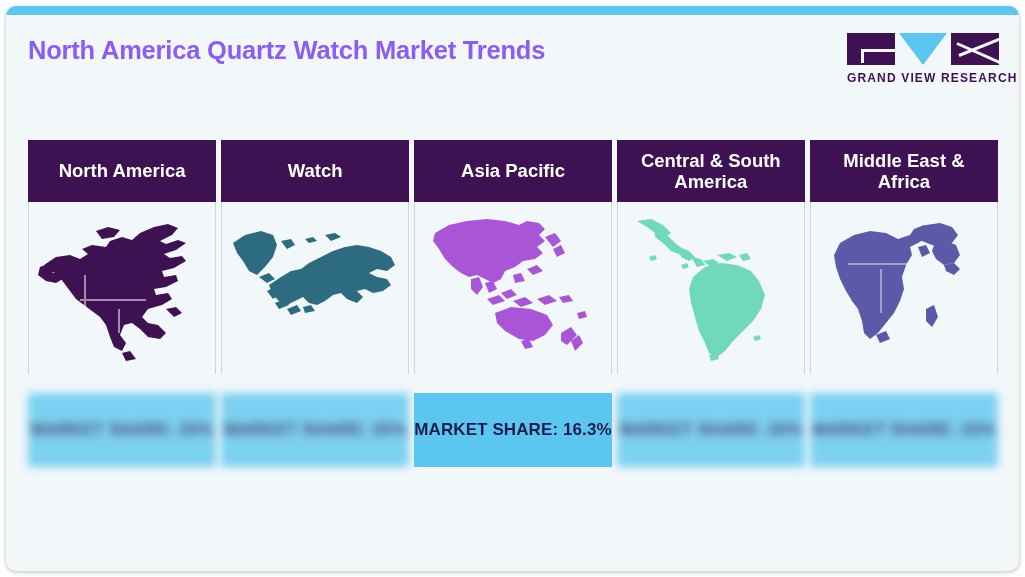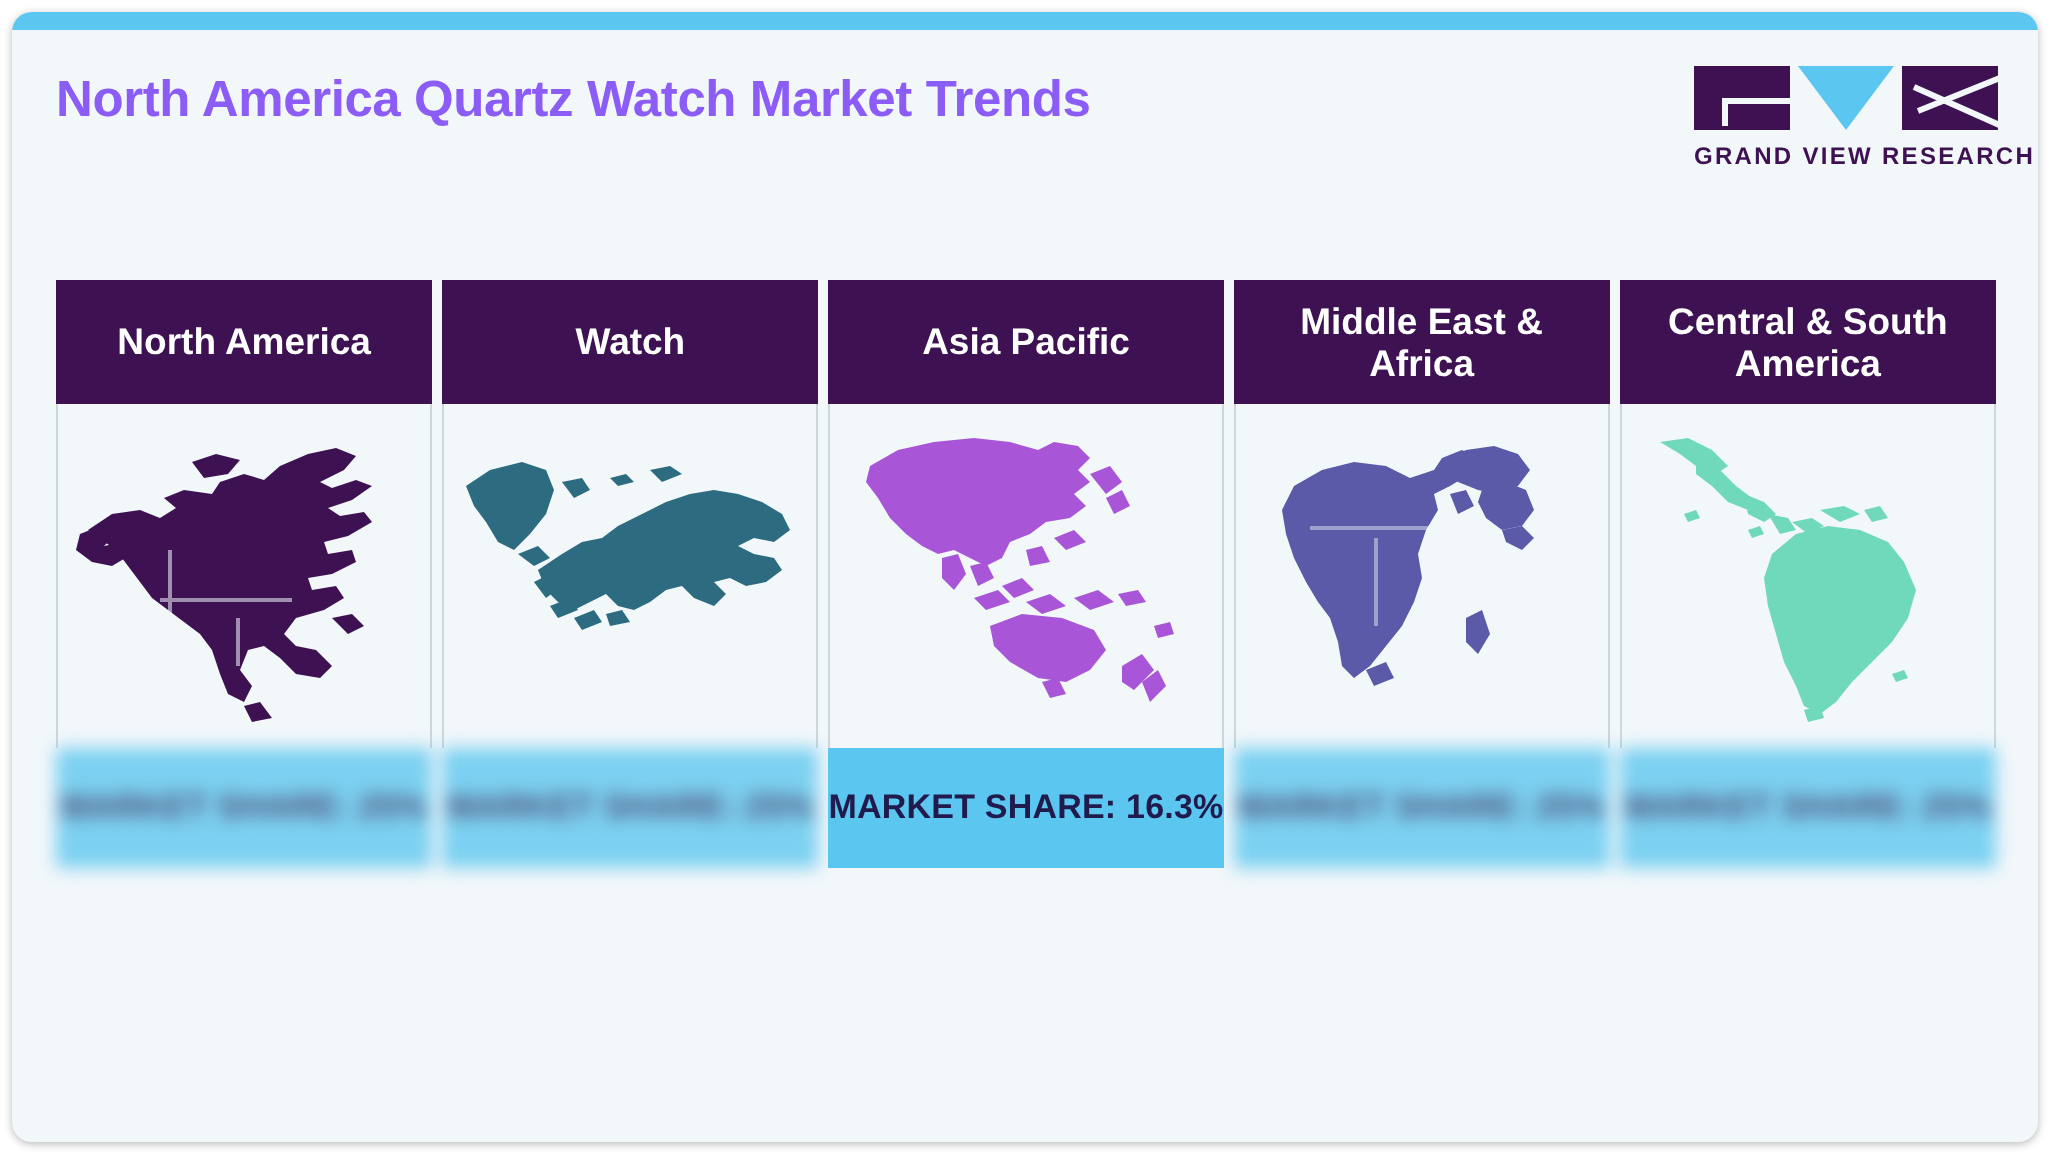--- a/index.html
+++ b/index.html
@@ -176,22 +176,22 @@
     border-bottom: none;
     display: flex;
     align-items: center;
     justify-content: center;
     box-sizing: border-box;
     overflow: hidden;
   }
   .region-map svg { display: block; }
 
   .region-share {
-    margin-top: 0;
-    height: 60px;
+    margin-top: 19px;
+    height: 74px;
     background: #5bc6ef;
     display: flex;
     align-items: center;
     justify-content: center;
     color: #201a4d;
     font-size: 17px;
     font-weight: bold;
     letter-spacing: 0.1px;
     white-space: nowrap;
     text-align: center;
@@ -295,43 +295,20 @@
             <path d="M134 120 L144 114 L150 122 L140 132 L134 128 Z" fill="#a855d8"></path>
             <path d="M144 128 L152 122 L156 130 L148 138 Z" fill="#a855d8"></path>
             <path d="M150 100 L158 98 L160 104 L152 106 Z" fill="#a855d8"></path>
           </g>
         </svg>
       </div>
       <div class="region-share">MARKET SHARE: 16.3%</div>
     </div>
 
     <div class="region-card">
-      <div class="region-header">Middle East &amp; Africa</div>
-      <div class="region-map">
-        <svg width="172" height="150" viewBox="0 0 172 150" aria-hidden="true">
-          <g fill="#5a5aa8">
-            <path d="M22 30 L36 22 L52 18 L68 20 L80 26 L92 22 L96 16 L106 12 L114 16 L110 24 L100 30 L92 34 L94 42 L88 52 L84 64 L86 76 L82 88 L76 100 L68 110 L60 120 L52 126 L46 120 L44 108 L40 96 L34 88 L28 78 L22 66 L18 54 L16 42 Z" fill="#5a5aa8"></path>
-            <path d="M96 18 L108 12 L122 10 L134 14 L140 22 L134 30 L124 34 L114 32 L104 28 Z" fill="#5a5aa8"></path>
-            <path d="M116 32 L128 28 L138 32 L142 42 L136 50 L126 52 L118 46 L114 38 Z" fill="#5a5aa8"></path>
-            <path d="M126 52 L136 50 L142 56 L136 62 L128 58 Z" fill="#5a5aa8"></path>
-            <path d="M100 34 L108 32 L112 40 L104 44 Z" fill="#5a5aa8"></path>
-            <path d="M108 96 L116 92 L120 104 L114 114 L108 108 Z" fill="#5a5aa8"></path>
-            <path d="M58 122 L68 118 L72 126 L62 130 Z" fill="#5a5aa8"></path>
-          </g>
-          <g fill="#f2f7fa" opacity="0.45">
-            <path d="M62 56 L64 56 L64 100 L62 100 Z"></path>
-            <path d="M30 50 L90 50 L90 52 L30 52 Z"></path>
-            <path d="M86 70 L88 70 L88 76 L86 76 Z"></path>
-          </g>
-        </svg>
-      </div>
-      <div class="region-share obscured">MARKET SHARE: 25%</div>
-    </div>
-
-    <div class="region-card">
       <div class="region-header">Central &amp; South America</div>
       <div class="region-map">
         <svg width="172" height="150" viewBox="0 0 172 150" aria-hidden="true">
           <g fill="#6fd9ba">
             <path d="M12 8 L26 6 L38 12 L46 20 L40 24 L30 20 L22 14 Z" fill="#6fd9ba"></path>
             <path d="M30 18 L42 22 L50 30 L58 36 L56 42 L46 38 L38 30 L30 24 Z" fill="#6fd9ba"></path>
             <path d="M54 34 L64 38 L70 44 L64 48 L56 44 Z" fill="#6fd9ba"></path>
             <path d="M66 44 L76 46 L80 52 L72 54 Z" fill="#6fd9ba"></path>
             <path d="M78 48 L88 46 L94 50 L86 54 Z" fill="#6fd9ba"></path>
             <path d="M92 42 L104 40 L112 44 L102 48 Z" fill="#6fd9ba"></path>
@@ -340,14 +317,37 @@
             <path d="M84 142 L92 140 L94 146 L86 148 Z" fill="#6fd9ba"></path>
             <path d="M24 44 L30 42 L32 46 L26 48 Z" fill="#6fd9ba"></path>
             <path d="M56 52 L62 50 L64 54 L58 56 Z" fill="#6fd9ba"></path>
             <path d="M128 124 L134 122 L136 126 L130 128 Z" fill="#6fd9ba"></path>
           </g>
         </svg>
       </div>
       <div class="region-share obscured">MARKET SHARE: 25%</div>
     </div>
 
+    <div class="region-card">
+      <div class="region-header">Middle East &amp; Africa</div>
+      <div class="region-map">
+        <svg width="172" height="150" viewBox="0 0 172 150" aria-hidden="true">
+          <g fill="#5a5aa8">
+            <path d="M22 30 L36 22 L52 18 L68 20 L80 26 L92 22 L96 16 L106 12 L114 16 L110 24 L100 30 L92 34 L94 42 L88 52 L84 64 L86 76 L82 88 L76 100 L68 110 L60 120 L52 126 L46 120 L44 108 L40 96 L34 88 L28 78 L22 66 L18 54 L16 42 Z" fill="#5a5aa8"></path>
+            <path d="M96 18 L108 12 L122 10 L134 14 L140 22 L134 30 L124 34 L114 32 L104 28 Z" fill="#5a5aa8"></path>
+            <path d="M116 32 L128 28 L138 32 L142 42 L136 50 L126 52 L118 46 L114 38 Z" fill="#5a5aa8"></path>
+            <path d="M126 52 L136 50 L142 56 L136 62 L128 58 Z" fill="#5a5aa8"></path>
+            <path d="M100 34 L108 32 L112 40 L104 44 Z" fill="#5a5aa8"></path>
+            <path d="M108 96 L116 92 L120 104 L114 114 L108 108 Z" fill="#5a5aa8"></path>
+            <path d="M58 122 L68 118 L72 126 L62 130 Z" fill="#5a5aa8"></path>
+          </g>
+          <g fill="#f2f7fa" opacity="0.45">
+            <path d="M62 56 L64 56 L64 100 L62 100 Z"></path>
+            <path d="M30 50 L90 50 L90 52 L30 52 Z"></path>
+            <path d="M86 70 L88 70 L88 76 L86 76 Z"></path>
+          </g>
+        </svg>
+      </div>
+      <div class="region-share obscured">MARKET SHARE: 25%</div>
+    </div>
+
   </div>
 </div>
 
 </body></html>

